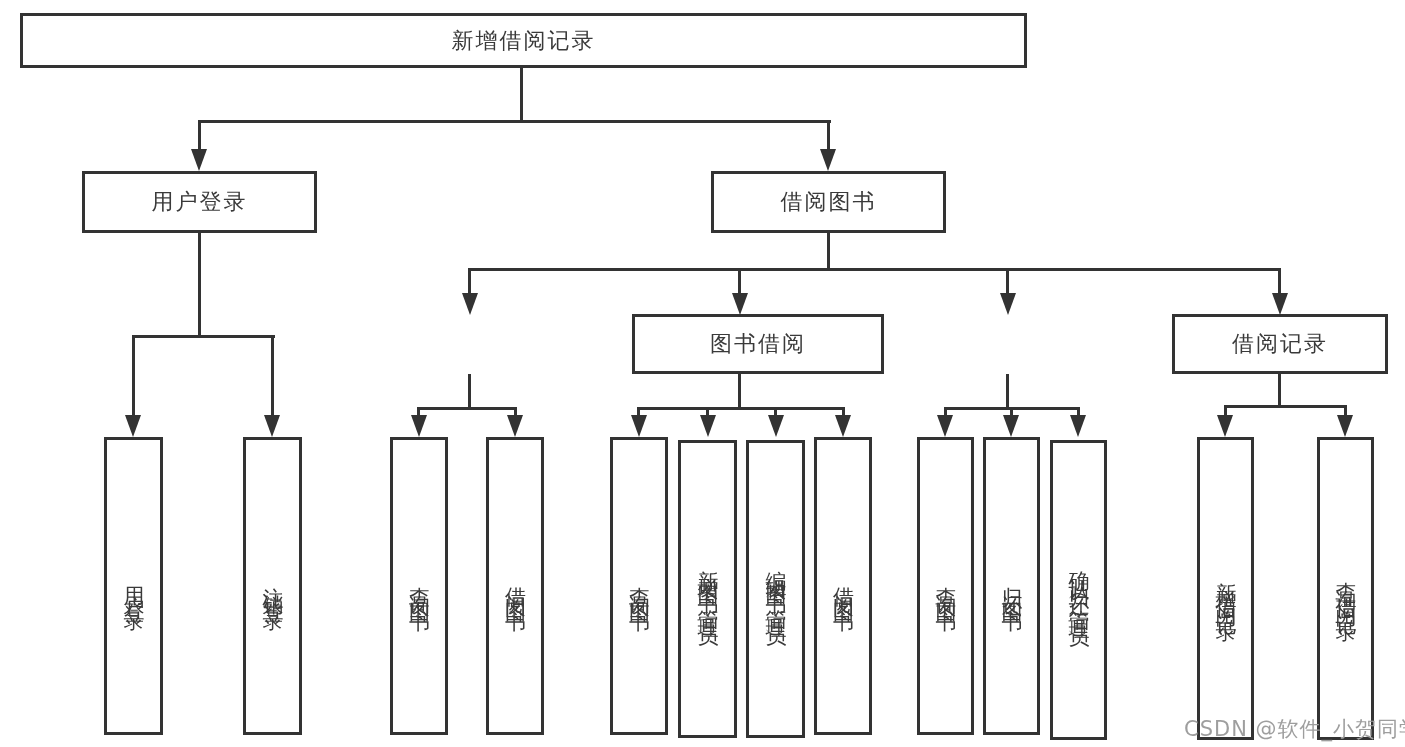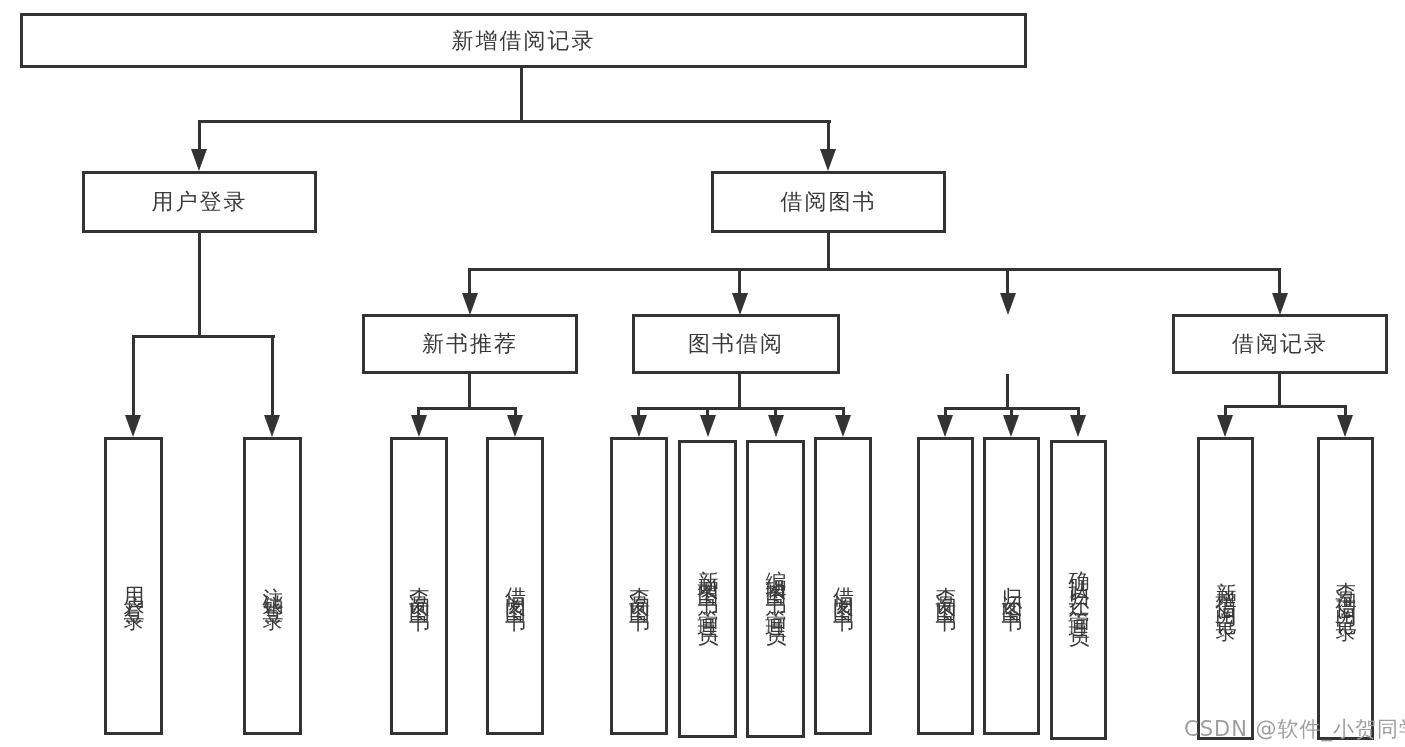--- a/index.html
+++ b/index.html
@@ -74,22 +74,21 @@
   <div class="line" style="left:468px;top:268px;width:813px;height:3px"></div>
   <div class="line" style="left:468px;top:268px;width:3px;height:25px"></div>
   <div class="arrow" style="left:462px;top:293px"></div>
   <div class="line" style="left:738px;top:268px;width:3px;height:25px"></div>
   <div class="arrow" style="left:732px;top:293px"></div>
   <div class="line" style="left:1006px;top:268px;width:3px;height:25px"></div>
   <div class="arrow" style="left:1000px;top:293px"></div>
   <div class="line" style="left:1278px;top:268px;width:3px;height:25px"></div>
   <div class="arrow" style="left:1272px;top:293px"></div>
 
-  <div class="box hbox" style="left:362px;top:314px;width:216px;height:60px">新书推荐</div>
-  <div class="box hbox" style="left:632px;top:314px;width:208px;height:60px">图书借阅</div>
+  <div class="box hbox" style="left:632px;top:314px;width:252px;height:60px">图书借阅</div>
   <div class="box hbox" style="left:1172px;top:314px;width:216px;height:60px">借阅记录</div>
 
   <div class="line" style="left:468px;top:374px;width:3px;height:36px"></div>
   <div class="line" style="left:417px;top:407px;width:100px;height:3px"></div>
   <div class="line" style="left:417px;top:407px;width:3px;height:8px"></div>
   <div class="arrow" style="left:411px;top:415px"></div>
   <div class="line" style="left:514px;top:407px;width:3px;height:8px"></div>
   <div class="arrow" style="left:507px;top:415px"></div>
 
   <div class="line" style="left:738px;top:374px;width:3px;height:36px"></div>

